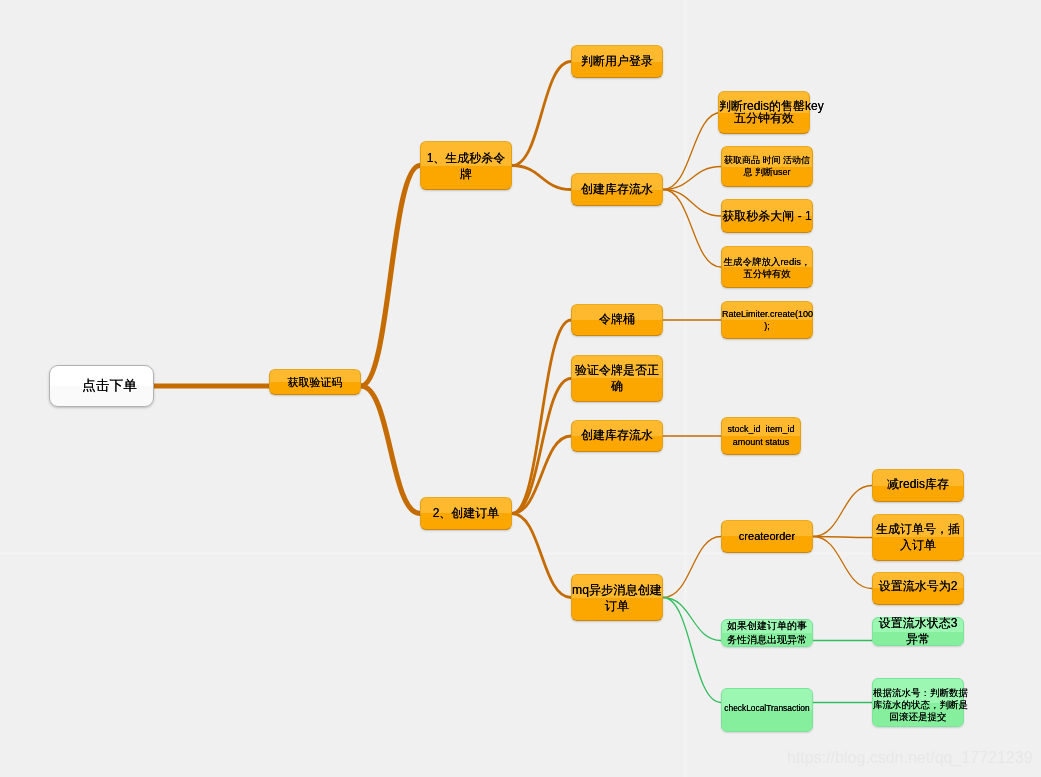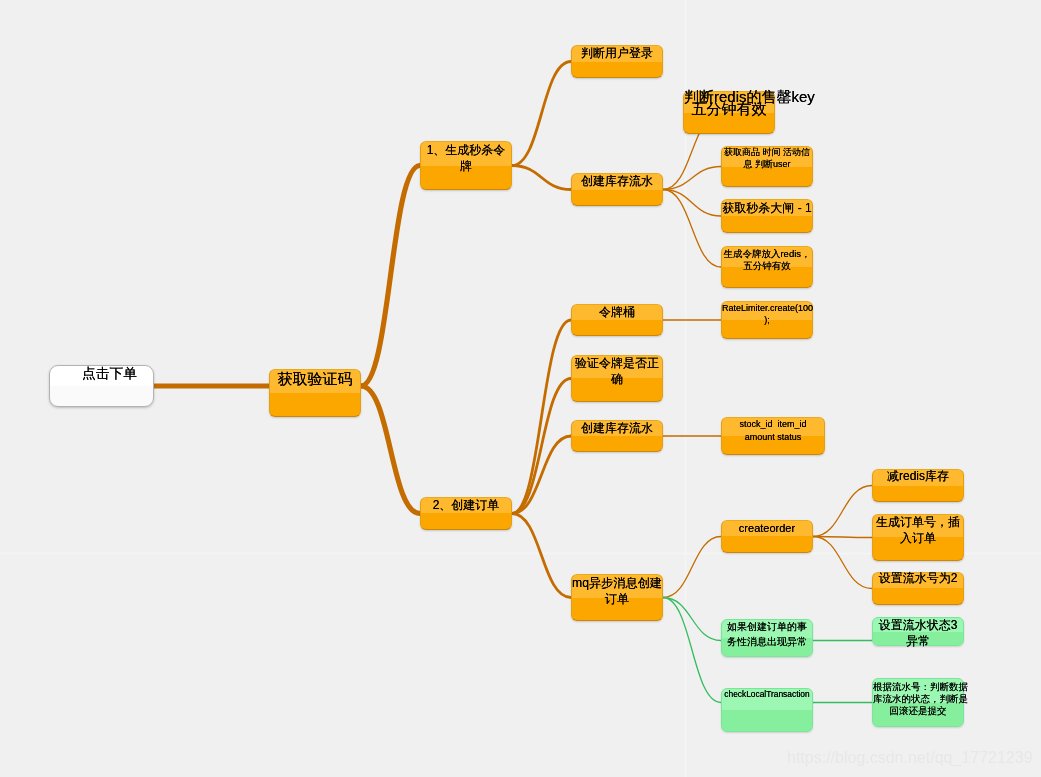--- a/index.html
+++ b/index.html
@@ -3,21 +3,21 @@
 <meta charset="utf-8">
 <title>mindmap</title>
 <style>
   html,body{margin:0;padding:0;}
   body{width:1041px;height:777px;background:#f0f0f0;overflow:hidden;
        font-family:"Liberation Sans","DejaVu Sans",sans-serif;
        -webkit-font-smoothing:antialiased;}
   .node .ln{text-shadow:0 0 0.6px rgba(0,0,0,.95);}
   #canvas{position:relative;width:1041px;height:777px;}
   #grid,#links{position:absolute;left:0;top:0;width:1041px;height:777px;}
-  .node{position:absolute;box-sizing:border-box;display:flex;align-items:flex-start;
+  .node{position:absolute;box-sizing:border-box;display:flex;align-items:center;
         justify-content:center;text-align:center;color:#000;border-radius:6px;}
   .node .lbl{display:block;width:100%;}
   .node .ln{display:block;width:100%;white-space:pre;}
   .root{background:linear-gradient(to bottom,#ffffff 0%,#ffffff 50%,#fafafa 50%,#fafafa 100%);
         border:1px solid #b2b2b2;border-radius:9px;box-shadow:0 1px 2.5px rgba(0,0,0,.22);padding-left:16px;}
   .orange{background:linear-gradient(to bottom,#ffb92f 0%,#ffb92f 50%,#fca600 50%,#fca600 100%);
           border:1px solid #e29f11;border-bottom-color:#cc860b;border-top-color:#e8ab20;
           box-shadow:0 1px 2px rgba(0,0,0,.17);}
   .green{background:linear-gradient(to bottom,#9bf7b2 0%,#9bf7b2 50%,#85ef9d 50%,#85ef9d 100%);
          border:1px solid #78e59a;box-shadow:0 1px 2px rgba(0,0,0,.14);}
@@ -55,21 +55,21 @@
     <path d="M813,536.5 C842.5,536.5 842.5,588.5 872,588.5" fill="none" stroke="#c46c00" stroke-width="1.3" stroke-linecap="round"></path>
     <path d="M813,640.5 C842.5,640.5 842.5,640.5 872,640.5" fill="none" stroke="#33bd5e" stroke-width="1.3" stroke-linecap="round"></path>
     <path d="M813,702.5 C842.5,702.5 842.5,702.5 872,702.5" fill="none" stroke="#33bd5e" stroke-width="1.3" stroke-linecap="round"></path>
   </svg>
   <div id="nodes">
   <div class="node root" style="left:49px;top:365px;width:105px;height:42px;font-size:13.8px;line-height:17px">
     <span class="lbl" style="transform:translateZ(0) translateY(-1px)">
           <span class="ln">点击下单</span>
         </span>
   </div>
-  <div class="node orange" style="left:269px;top:369px;width:92px;height:48px;font-size:15px;line-height:17px">
+  <div class="node orange" style="left:269px;top:369px;width:92px;height:26px;font-size:11px;line-height:17px">
     <span class="lbl" style="transform:translateZ(0)">
           <span class="ln">获取验证码</span>
         </span>
   </div>
   <div class="node orange" style="left:420px;top:141px;width:92px;height:49px;font-size:12px;line-height:16px">
     <span class="lbl" style="transform:translateZ(0)">
           <span class="ln">1、生成秒杀令</span>
           <span class="ln">牌</span>
         </span>
   </div>
@@ -103,21 +103,21 @@
     <span class="lbl" style="transform:translateZ(0) translateY(-1px)">
           <span class="ln">创建库存流水</span>
         </span>
   </div>
   <div class="node orange" style="left:571px;top:574px;width:92px;height:47px;font-size:12.2px;line-height:16px">
     <span class="lbl" style="transform:translateZ(0)">
           <span class="ln">mq异步消息创建</span>
           <span class="ln">订单</span>
         </span>
   </div>
-  <div class="node orange" style="left:683px;top:91px;width:92px;height:43px;font-size:15px;line-height:12px">
+  <div class="node orange" style="left:718px;top:91px;width:92px;height:43px;font-size:12px;line-height:12px">
     <span class="lbl" style="transform:translateZ(0) translateY(-1px)">
           <span class="ln">判断redis的售罄key</span>
           <span class="ln">五分钟有效</span>
         </span>
   </div>
   <div class="node orange" style="left:721px;top:146px;width:92px;height:41px;font-size:9px;line-height:12px">
     <span class="lbl" style="transform:translateZ(0) translateY(-1px)">
           <span class="ln">获取商品 时间 活动信</span>
           <span class="ln">息 判断user</span>
         </span>
@@ -132,32 +132,32 @@
           <span class="ln">生成令牌放入redis，</span>
           <span class="ln">五分钟有效</span>
         </span>
   </div>
   <div class="node orange" style="left:721px;top:301px;width:92px;height:38px;font-size:9px;line-height:12px">
     <span class="lbl" style="transform:translateZ(0)">
           <span class="ln">RateLimiter.create(100</span>
           <span class="ln">);</span>
         </span>
   </div>
-  <div class="node orange" style="left:721px;top:417px;width:104px;height:38px;font-size:9px;line-height:13px">
+  <div class="node orange" style="left:721px;top:417px;width:80px;height:38px;font-size:9px;line-height:13px">
     <span class="lbl" style="transform:translateZ(0)">
           <span class="ln">stock_id  item_id</span>
           <span class="ln">amount status</span>
         </span>
   </div>
   <div class="node orange" style="left:721px;top:520px;width:92px;height:33px;font-size:11px;line-height:16px">
     <span class="lbl" style="transform:translateZ(0) translateY(-1px)">
           <span class="ln">createorder</span>
         </span>
   </div>
-  <div class="node green" style="left:721px;top:619px;width:92px;height:38px;font-size:10px;line-height:14.5px">
+  <div class="node green" style="left:721px;top:619px;width:92px;height:28px;font-size:10px;line-height:14.5px">
     <span class="lbl" style="transform:translateZ(0)">
           <span class="ln">如果创建订单的事</span>
           <span class="ln">务性消息出现异常</span>
         </span>
   </div>
   <div class="node green" style="left:721px;top:688px;width:92px;height:44px;font-size:8.4px;line-height:14px">
     <span class="lbl" style="transform:translateZ(0) translateY(-2px)">
           <span class="ln">checkLocalTransaction</span>
         </span>
   </div>

